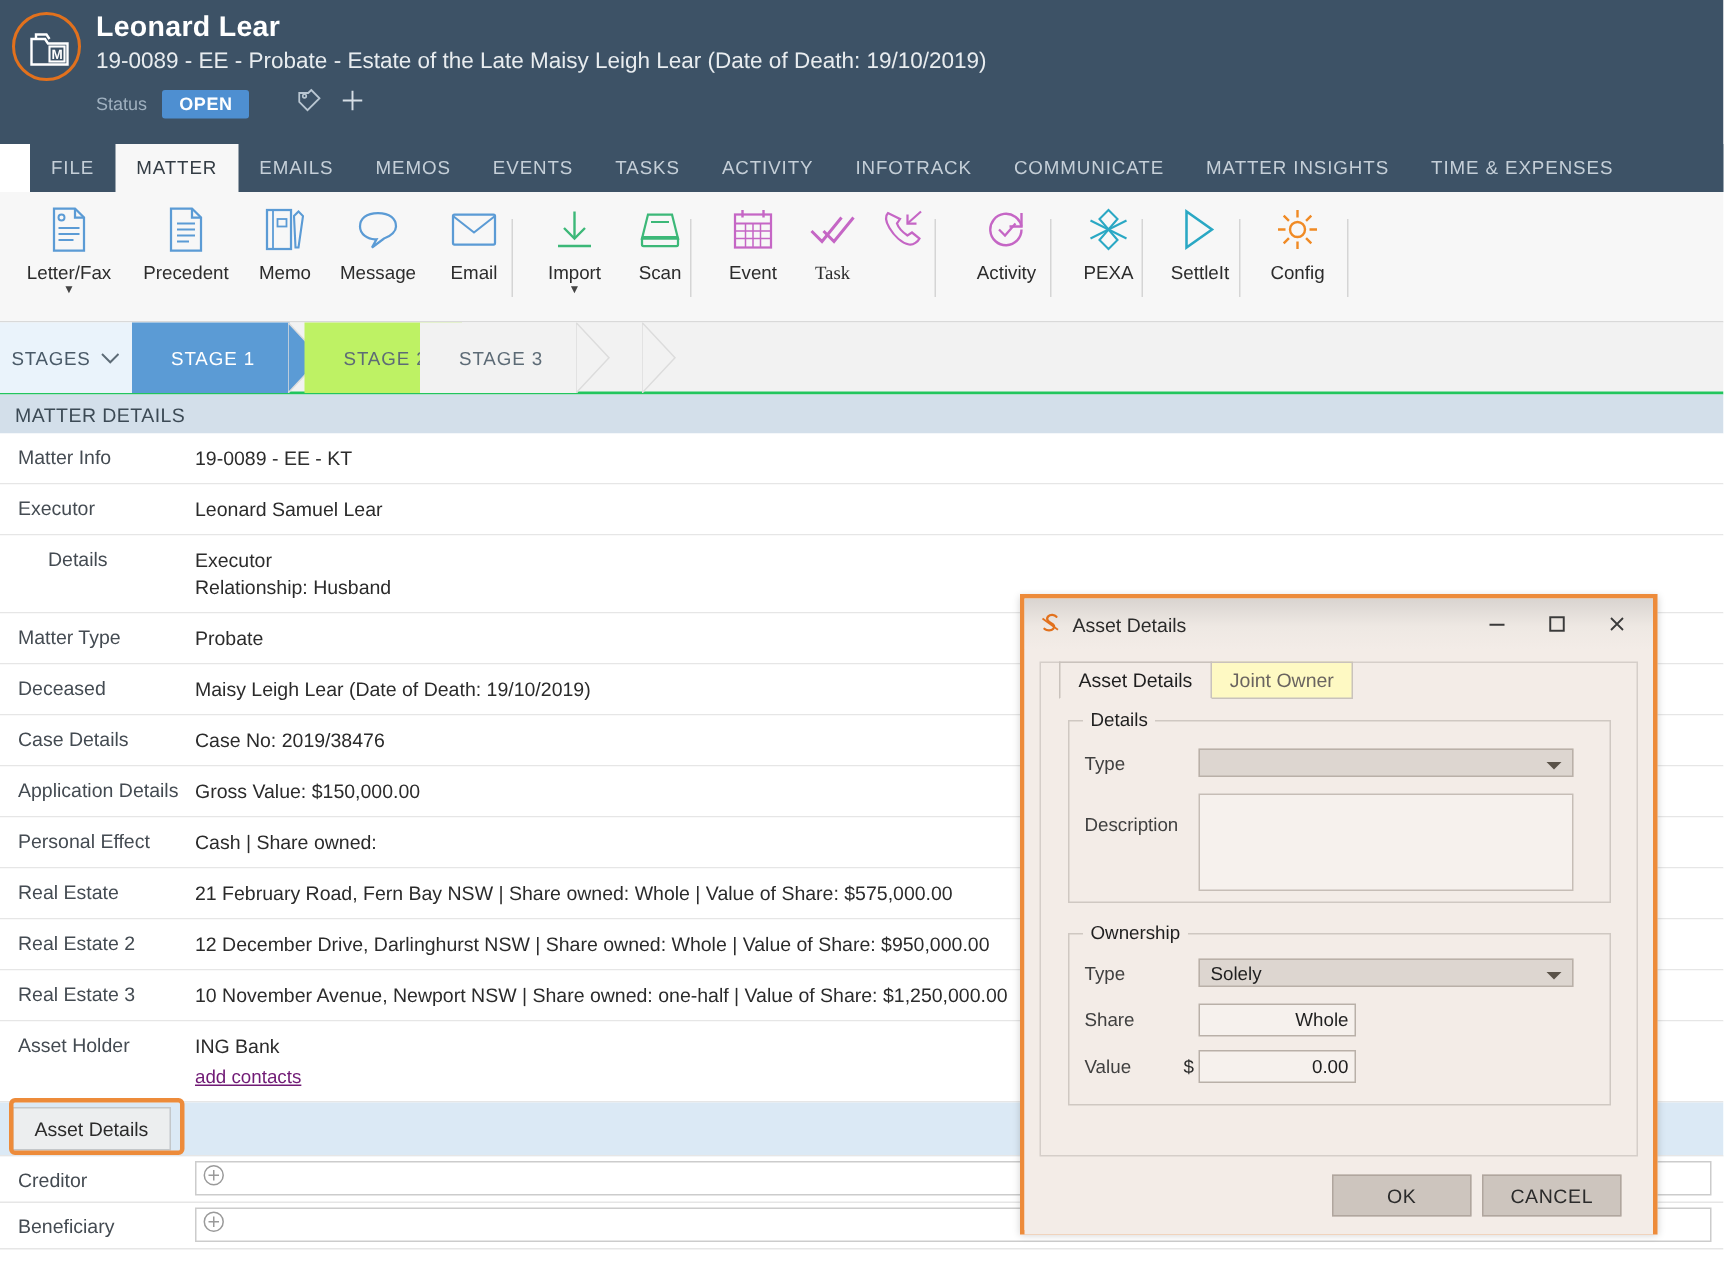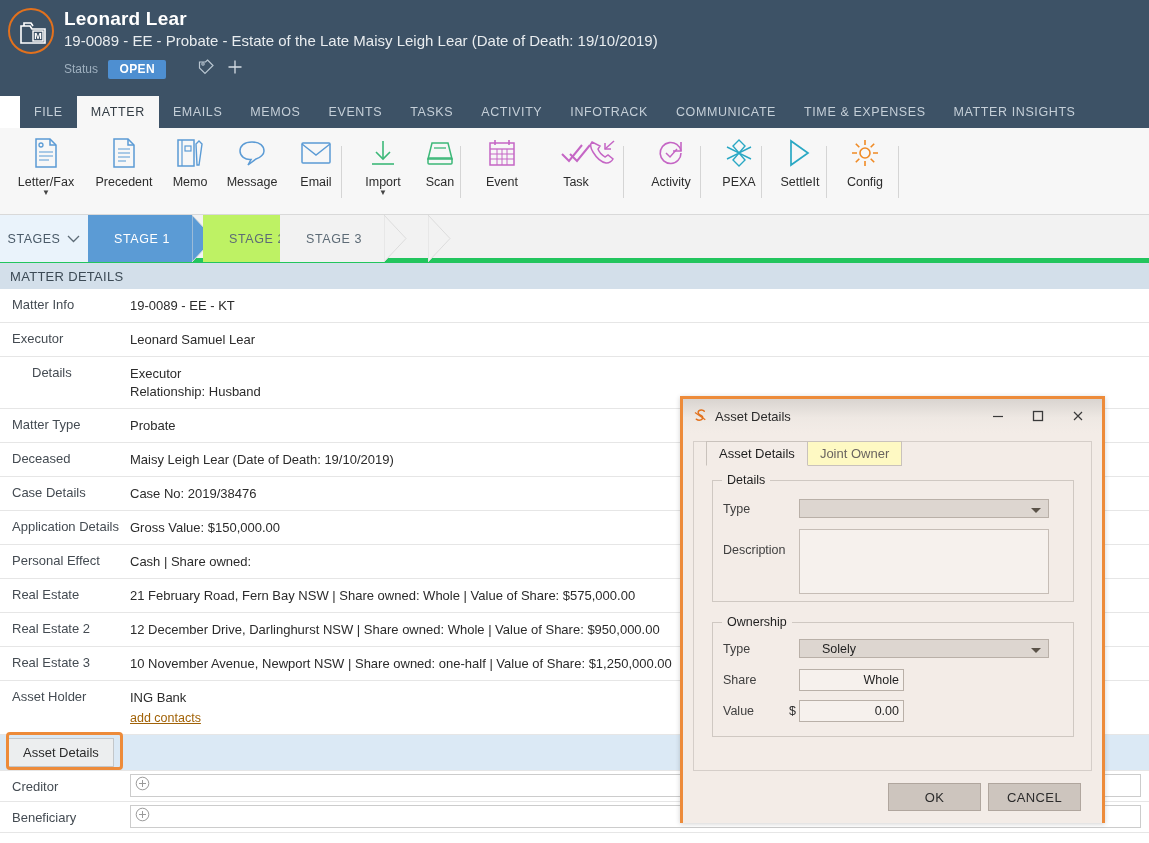--- a/index.html
+++ b/index.html
@@ -68,21 +68,21 @@
     font-size:12.5px; color:#2c2c2c; line-height:14px; margin-top:3px;
   }
   .ribbon-caret{ font-size:8px; color:#444; line-height:8px; }
   .ribbon-sep{
     position:absolute; top:18px; width:1px; height:52px; background:#d5d5d5;
   }
 
   
   .stages-bar{
     position:absolute; left:0; top:215px; width:1149px; height:48px;
-    background:#f2f2f2; border-bottom:5px solid #22c55e;
+    background:#f2f2f2; border-bottom:2px solid #22c55e;
   }
   .stages-drop{
     position:absolute; left:0; top:0; width:88px; height:47px;
     background:#eaf3fb; color:#4a5a68; font-size:12.5px;
     display:flex; align-items:center; justify-content:center; gap:7px;
     letter-spacing:.5px; cursor:pointer;
   }
   .stage-chev{
     position:absolute; top:0; height:47px; display:flex; align-items:center;
     padding-left:26px; font-size:12.5px; letter-spacing:.6px; cursor:pointer;
@@ -113,21 +113,21 @@
     font-size:13px; color:#444b52;
   }
   .drow .dlabel.indent{ padding-left:32px; }
   .drow .dvalue{
     flex:1; padding:8px 0 7px 0; font-size:13px; color:#2b2b2b;
     white-space:pre-line; line-height:18px;
   }
   .drow.tall{ min-height:48px; }
   .addlink{
     display:inline-block; margin-top:2px; font-size:12.5px;
-    color:#a16207; text-decoration:underline; cursor:pointer;
+    color:#701a75; text-decoration:underline; cursor:pointer;
   }
 
   .drow.assetdetails{
     background:#dbe9f5; min-height:36px; align-items:center;
   }
   .asset-btn-wrap{
     width:130px; flex:0 0 130px; padding-left:8px;
   }
   .asset-btn{
     display:inline-block; background:#eceeef; border:1px solid #c3c7ca;
@@ -188,21 +188,21 @@
   .grp-title{
     position:absolute; left:9px; top:-8px; padding:0 5px;
     background:#f3ece7; font-size:12.5px; color:#1f1f1f;
   }
   .frow{ position:absolute; display:flex; align-items:center; }
   .flbl{ font-size:12.5px; color:#404040; }
 
   .combo{
     border:1px solid #b9b0a8; background:#ddd6d0;
     height:19px; display:flex; align-items:center;
-    font-size:12.5px; color:#1f1f1f; padding-left:22px; cursor:pointer;
+    font-size:12.5px; color:#1f1f1f; padding-left:7px; cursor:pointer;
     position:relative;
   }
   .combo .carrow{
     position:absolute; right:7px; top:8px;
     width:0; height:0; border-left:5px solid transparent;
     border-right:5px solid transparent; border-top:5px solid #5a5248;
   }
   .txtarea{
     border:1px solid #c6bdb6; background:#f6f1ed; cursor:text;
   }
@@ -259,22 +259,22 @@
 <div class="nav-tabs" id="navTabs">
     <div class="nav-tab">FILE</div>
     <div class="nav-tab active">MATTER</div>
     <div class="nav-tab">EMAILS</div>
     <div class="nav-tab">MEMOS</div>
     <div class="nav-tab">EVENTS</div>
     <div class="nav-tab">TASKS</div>
     <div class="nav-tab">ACTIVITY</div>
     <div class="nav-tab">INFOTRACK</div>
     <div class="nav-tab">COMMUNICATE</div>
+    <div class="nav-tab">MATTER INSIGHTS</div>
     <div class="nav-tab">TIME &amp; EXPENSES</div>
-    <div class="nav-tab">MATTER INSIGHTS</div>
   </div>
 
 <div class="ribbon" id="ribbon">
     <div class="ribbon-item" style="left: 11px;">
       <div class="rb-ico">
         <svg width="30" height="32" viewBox="0 0 30 32">
           <path d="M5 2 H19 L25 8 V30 H5 Z" fill="none" stroke="#5b9bd5" stroke-width="1.5"></path>
           <path d="M19 2 V8 H25" fill="none" stroke="#5b9bd5" stroke-width="1.5"></path>
           <circle cx="10" cy="8" r="2" fill="none" stroke="#5b9bd5" stroke-width="1.3"></circle>
           <path d="M8 15 H22 M8 19 H22 M8 23 H18" stroke="#5b9bd5" stroke-width="1.2"></path>
@@ -346,21 +346,21 @@
       <div class="rb-ico">
         <svg width="28" height="30" viewBox="0 0 28 30">
           <rect x="2" y="5" width="24" height="22" fill="none" stroke="#c566c5" stroke-width="1.5"></rect>
           <path d="M2 11 H26" stroke="#c566c5" stroke-width="1.3"></path>
           <path d="M7 2 V7 M21 2 V7" stroke="#c566c5" stroke-width="1.6"></path>
           <path d="M9 11 V27 M14 11 V27 M19 11 V27 M2 16 H26 M2 21 H26" stroke="#c566c5" stroke-width="1"></path>
         </svg>
       </div>
       <div class="rb-lbl" style="white-space: pre-line;">Event</div>
     </div>
-    <div class="ribbon-item" style="left: 541px;">
+    <div class="ribbon-item" style="left: 520px; font-family: Liberation Serif, serif;">
       <div class="rb-ico">
         <svg width="32" height="24" viewBox="0 0 32 24">
           <path d="M2 13 L9 20 L22 4" fill="none" stroke="#c566c5" stroke-width="2"></path>
           <path d="M10 13 L17 20 L30 4" fill="none" stroke="#c566c5" stroke-width="2"></path>
         </svg>
       </div>
       <div class="rb-lbl" style="white-space: pre-line;">Task</div>
     </div>
     <div class="ribbon-item" style="left: 567px;">
       <div class="rb-ico">

